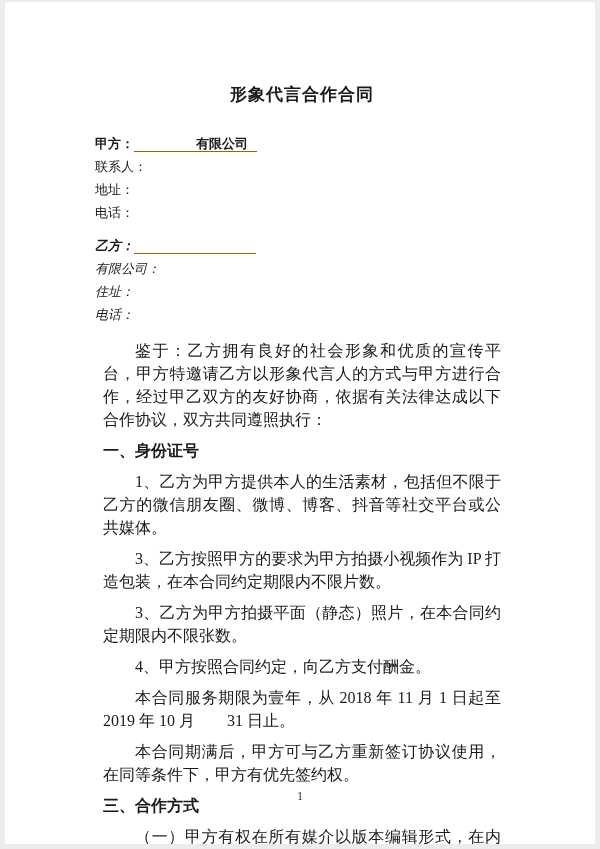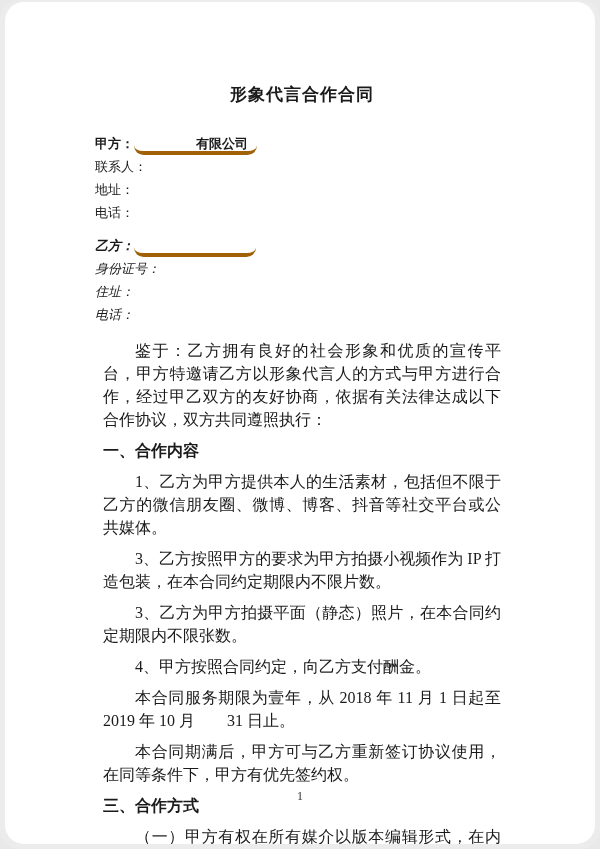--- a/index.html
+++ b/index.html
@@ -1,15 +1,15 @@
 <!DOCTYPE html>
 <html><head>
 <meta charset="utf-8">
 <style>
-  * { box-sizing: border-box; border-radius: 19px; }
+  * { box-sizing: border-box; }
   html, body { margin: 0; padding: 0; }
   body {
     background: #e9e9e9;
     font-family: "Liberation Serif", "DejaVu Serif", serif;
     color: #1a1a1a;
   }
   .canvas {
     position: relative;
     width: 600px;
     height: 849px;
@@ -32,21 +32,21 @@
     line-height: 21px;
   }
   .party { margin: 0 0 14px 0; }
   .party-b { margin-top: 16px; font-style: italic; }
   .line {
     margin: 0 0 6px 0;
     font-size: 13px;
     line-height: 17px;
   }
   .bold { font-weight: bold; }
-  .fill { border-bottom: 4px solid #a16207; }
+  .fill { border-bottom: 1px solid #a16207; }
   .blank { display: inline-block; height: 1px; vertical-align: baseline; }
   .blank-a { width: 62px; }
   .blank-a-tail { width: 9px; }
   .blank-b { width: 122px; }
   .body-text { margin-top: 16px; }
   .para {
     margin: 8px;
     font-size: 16px;
     line-height: 23px;
     text-align: justify;
@@ -72,29 +72,29 @@
 
     <section class="party party-a">
       <p class="line bold"><span>甲方：</span><span class="fill"><span class="blank blank-a"></span><span>有限公司</span><span class="blank blank-a-tail"></span></span></p>
       <p class="line">联系人：</p>
       <p class="line">地址：</p>
       <p class="line">电话：</p>
     </section>
 
     <section class="party party-b">
       <p class="line bold"><span>乙方：</span><span class="fill"><span class="blank blank-b"></span></span></p>
-      <p class="line">身份证号：</p>
+      <p class="line">有限公司：</p>
       <p class="line">住址：</p>
       <p class="line">电话：</p>
     </section>
 
     <section class="body-text">
       <p class="para indent">鉴于：乙方拥有良好的社会形象和优质的宣传平台，甲方特邀请乙方以形象代言人的方式与甲方进行合作，经过甲乙双方的友好协商，依据有关法律达成以下合作协议，双方共同遵照执行：</p>
 
-      <p class="para heading">一、合作内容</p>
+      <p class="para heading">一、身份证号</p>
       <p class="para indent">1、乙方为甲方提供本人的生活素材，包括但不限于乙方的微信朋友圈、微博、博客、抖音等社交平台或公共媒体。</p>
       <p class="para indent">3、乙方按照甲方的要求为甲方拍摄小视频作为 IP 打造包装，在本合同约定期限内不限片数。</p>
       <p class="para indent">3、乙方为甲方拍摄平面（静态）照片，在本合同约定期限内不限张数。</p>
       <p class="para indent">4、甲方按照合同约定，向乙方支付酬金。</p>
 
       <p class="para indent">本合同服务期限为壹年，从 2018 年 11 月 1 日起至 2019 年 10 月　　31 日止。</p>
       <p class="para indent">本合同期满后，甲方可与乙方重新签订协议使用，在同等条件下，甲方有优先签约权。</p>
 
       <p class="para heading">三、合作方式</p>
       <p class="para indent">（一）甲方有权在所有媒介以版本编辑形式，在内容上使用含有乙方肖像、姓名的广告及相关的素材。所有媒介包括但不限于：微信朋友圈等社交媒体，电</p>

